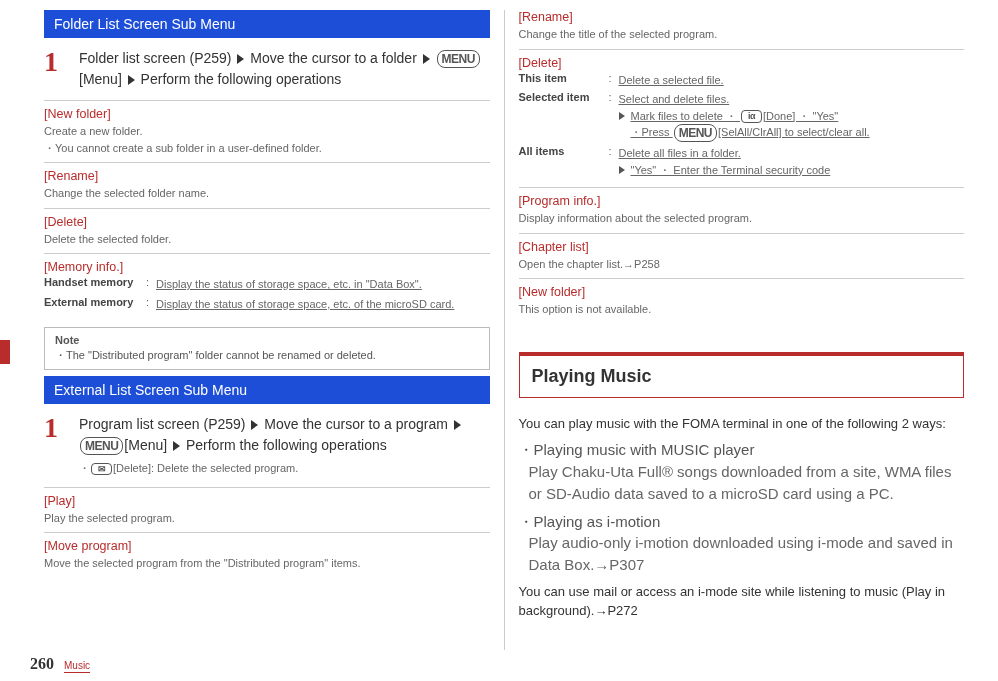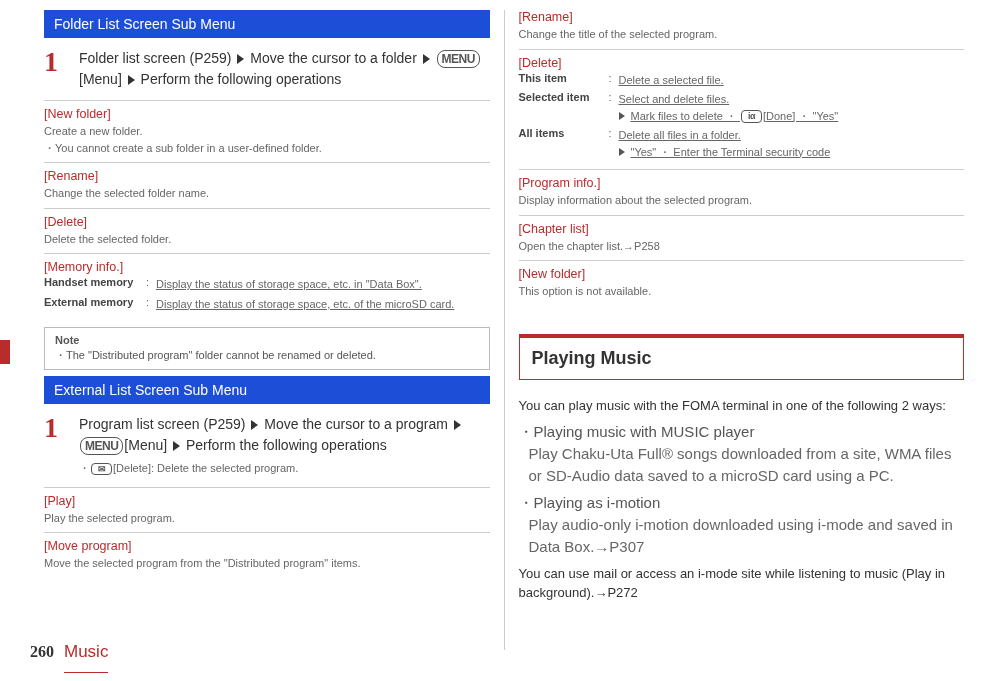--- a/index.html
+++ b/index.html
@@ -141,21 +141,21 @@
   .bullet .bd { padding-left: 10px; display:block;}
   .footer {
     position: absolute;
     bottom: 8px;
     left: 30px;
     display: flex;
     align-items: baseline;
     gap: 10px;
   }
   .footer .pg { font-family: Georgia, serif; font-size: 16px; color:#333; font-weight:bold;}
-  .footer .sec { color: #b82c2c; font-size: 17px; border-bottom:1px solid #b82c2c; padding-bottom:10px;}
+  .footer .sec { color: #b82c2c; font-size: 10px; border-bottom:1px solid #b82c2c; padding-bottom:1px;}
   .sidepip {
     position:absolute;
     left:0; top:340px;
     width:10px; height:24px;
     background:#b82c2c;
   }
 </style>
 </head>
 <body>
 
@@ -250,20 +250,21 @@
         <div class="colon">:</div>
         <div class="desc">Delete a selected file.</div>
       </div>
 
       <div class="defrow">
         <div class="term" style="width:90px">Selected item</div>
         <div class="colon">:</div>
         <div class="desc">
           <span>Select and delete files.</span>
           <span class="indent"><span>Mark files to delete ・ </span><span class="keyicon">iα</span><span>[Done] ・ "Yes"</span></span>
+          <span style="display:block;padding-left:12px"><span>・Press </span><span class="menuicon">MENU</span><span>[SelAll/ClrAll] to select/clear all.</span></span>
         </div>
       </div>
 
       <div class="defrow">
         <div class="term" style="width:90px">All items</div>
         <div class="colon">:</div>
         <div class="desc">
           <span>Delete all files in a folder.</span>
           <span class="indent">"Yes" ・ Enter the Terminal security code</span>
         </div>

